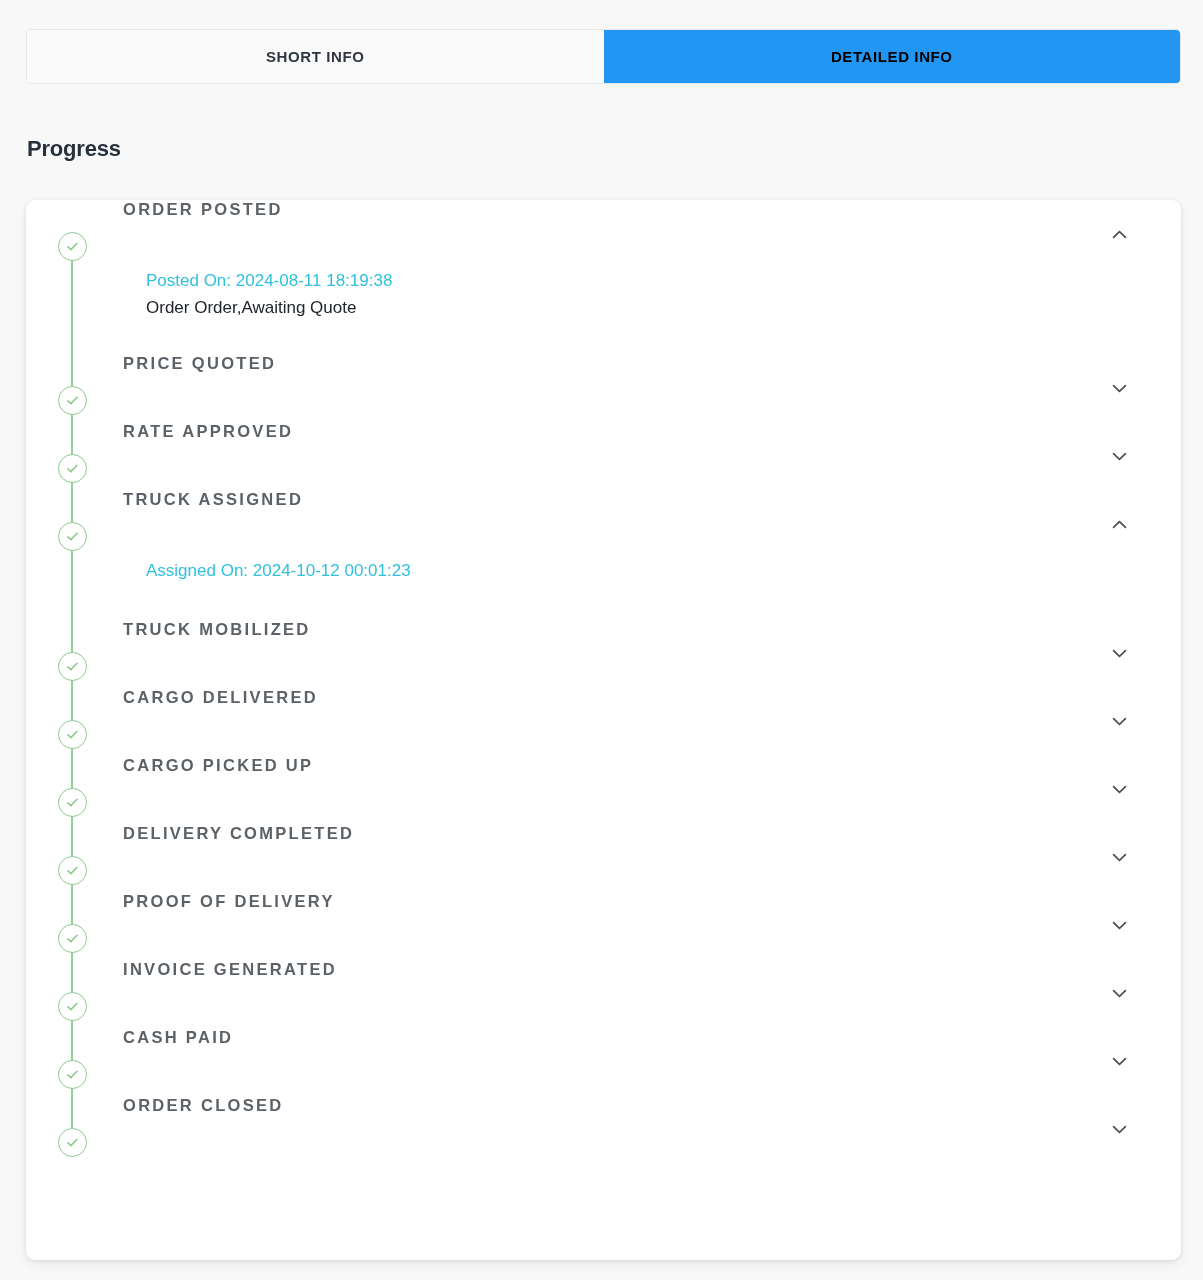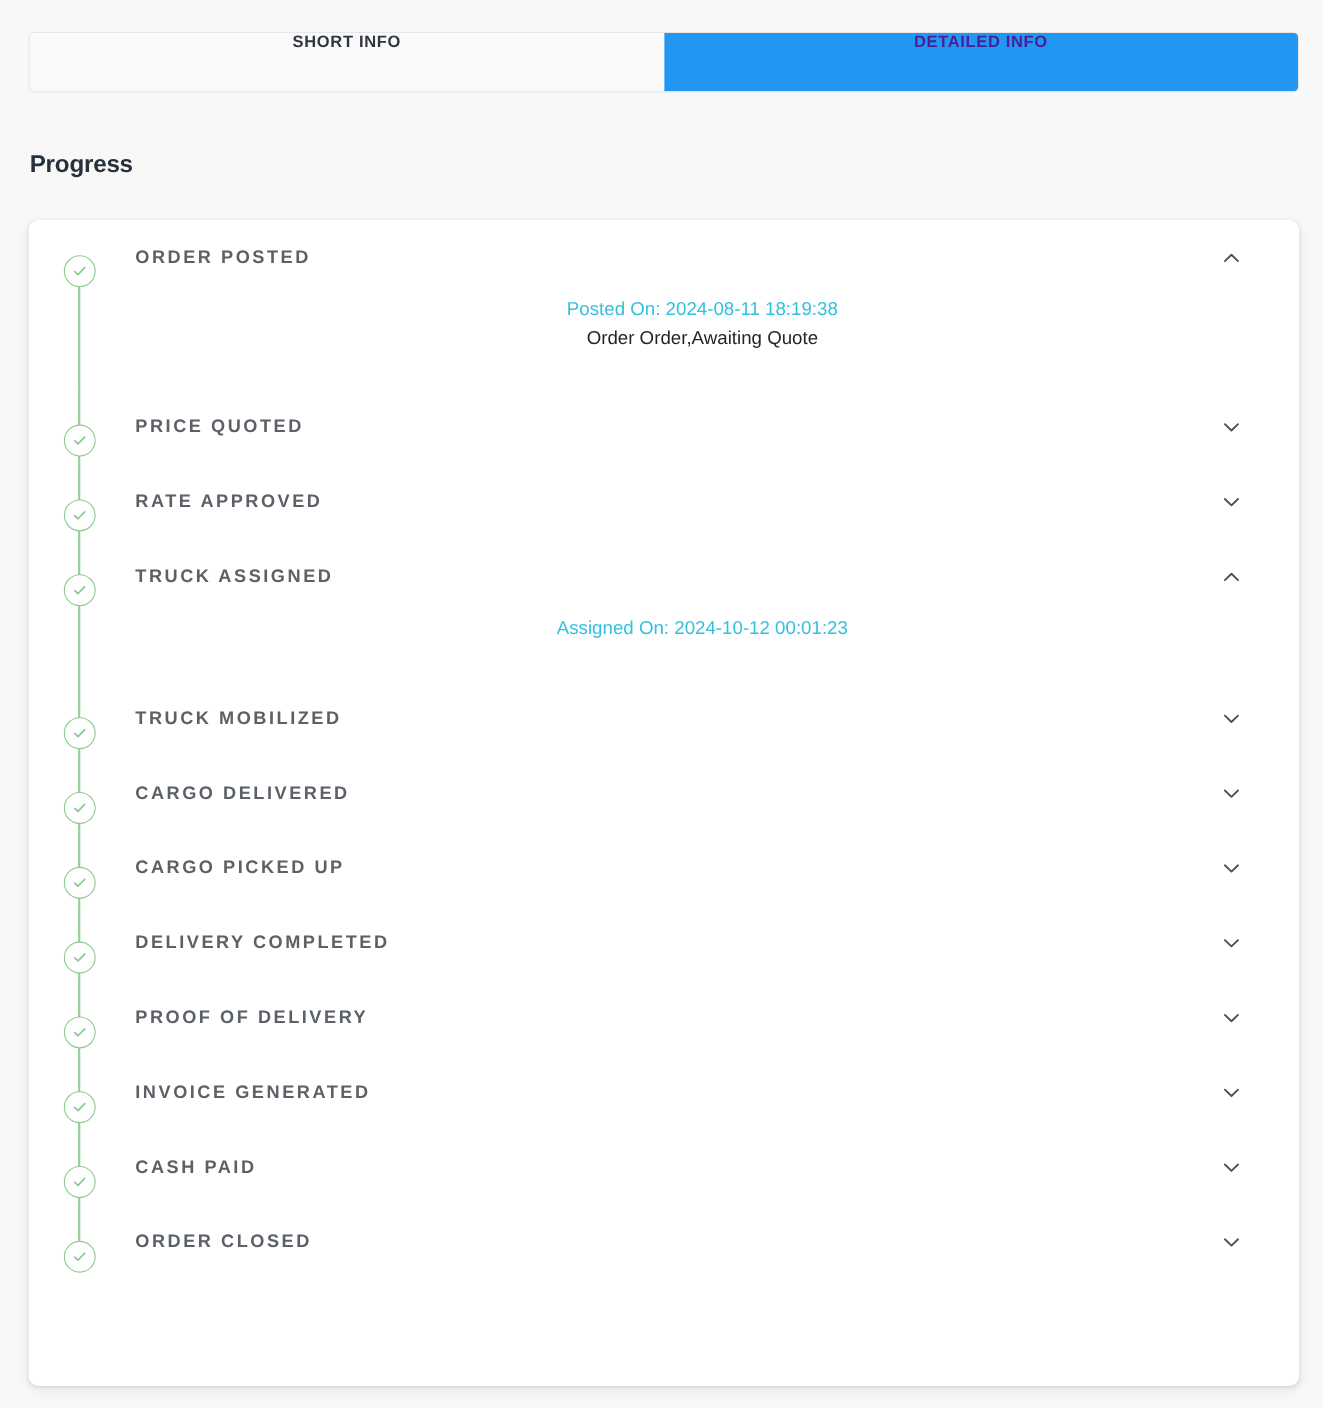--- a/index.html
+++ b/index.html
@@ -32,36 +32,36 @@
     display: flex;
     border-radius: 5px;
     overflow: hidden;
     border: 1px solid #e6e6e8;
     box-sizing: border-box;
     background: #fbfbfb;
   }
   .tab {
     flex: 0 0 50%;
     display: flex;
-    align-items: flex-start;
+    align-items: center;
     justify-content: center;
     font-size: 15px;
     font-weight: bold;
     letter-spacing: 0.6px;
     cursor: pointer;
     box-sizing: border-box;
     user-select: none;
   }
   .tab.inactive {
     background: #fafafa;
     color: #2f3640;
   }
   .tab.active {
     background: #2196f3;
-    color: #4c1d95;
+    color: #000000;
   }
 
   
   .section-title {
     position: absolute;
     left: 27px;
     top: 136px;
     font-size: 22px;
     font-weight: bold;
     color: #27313b;
@@ -121,21 +121,20 @@
     align-items: center;
     justify-content: center;
     z-index: 2;
   }
   .step .bullet svg { display: block; }
 
   .step-head {
     position: relative;
     height: 68px;
     display: flex;
-    align-items: center;
     cursor: pointer;
   }
   .step-title {
     font-size: 16.5px;
     font-weight: bold;
     letter-spacing: 2.3px;
     color: #5b6166;
     text-transform: uppercase;
     white-space: nowrap;
   }
@@ -148,21 +147,20 @@
     height: 24px;
     display: flex;
     align-items: center;
     justify-content: center;
     color: #4b5056;
   }
   .chevron svg { display: block; }
 
   .step-body {
     padding: 0 0 34px 23px;
-    text-align: center;
   }
 
   .detail-date {
     font-size: 17px;
     color: #31c1de;
     line-height: 1.5;
     margin: 0 0 2px 0;
   }
   .detail-text {
     font-size: 17px;

